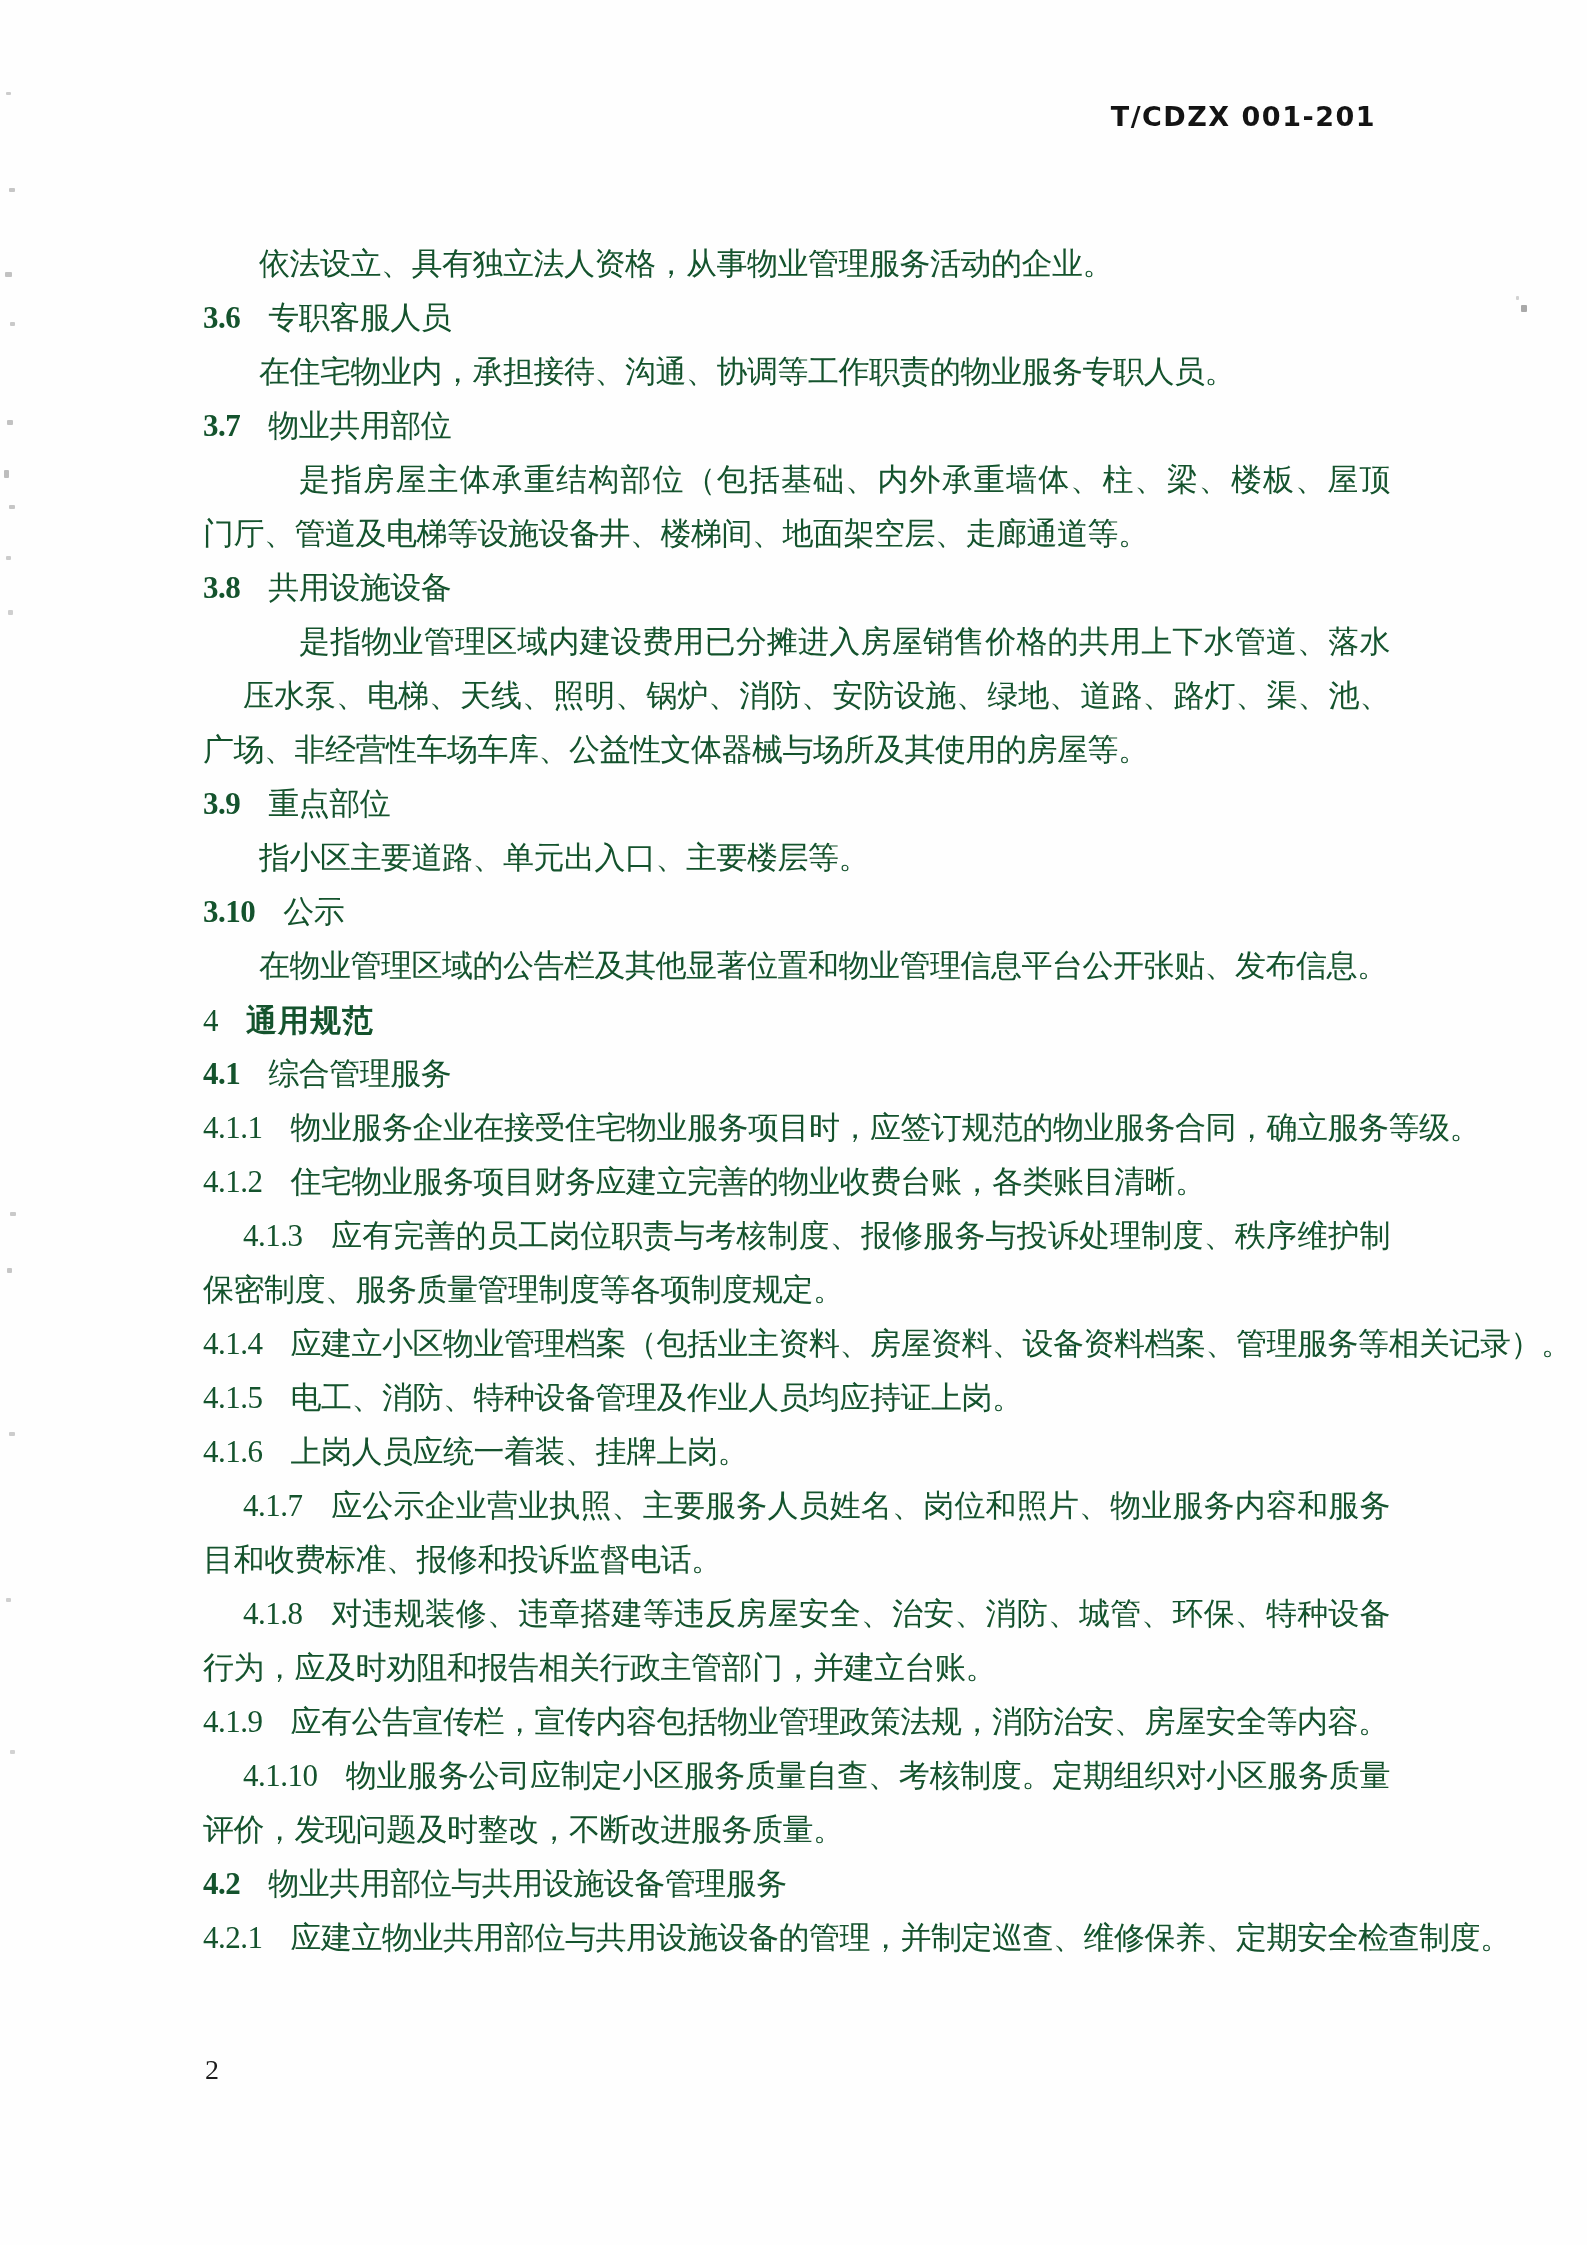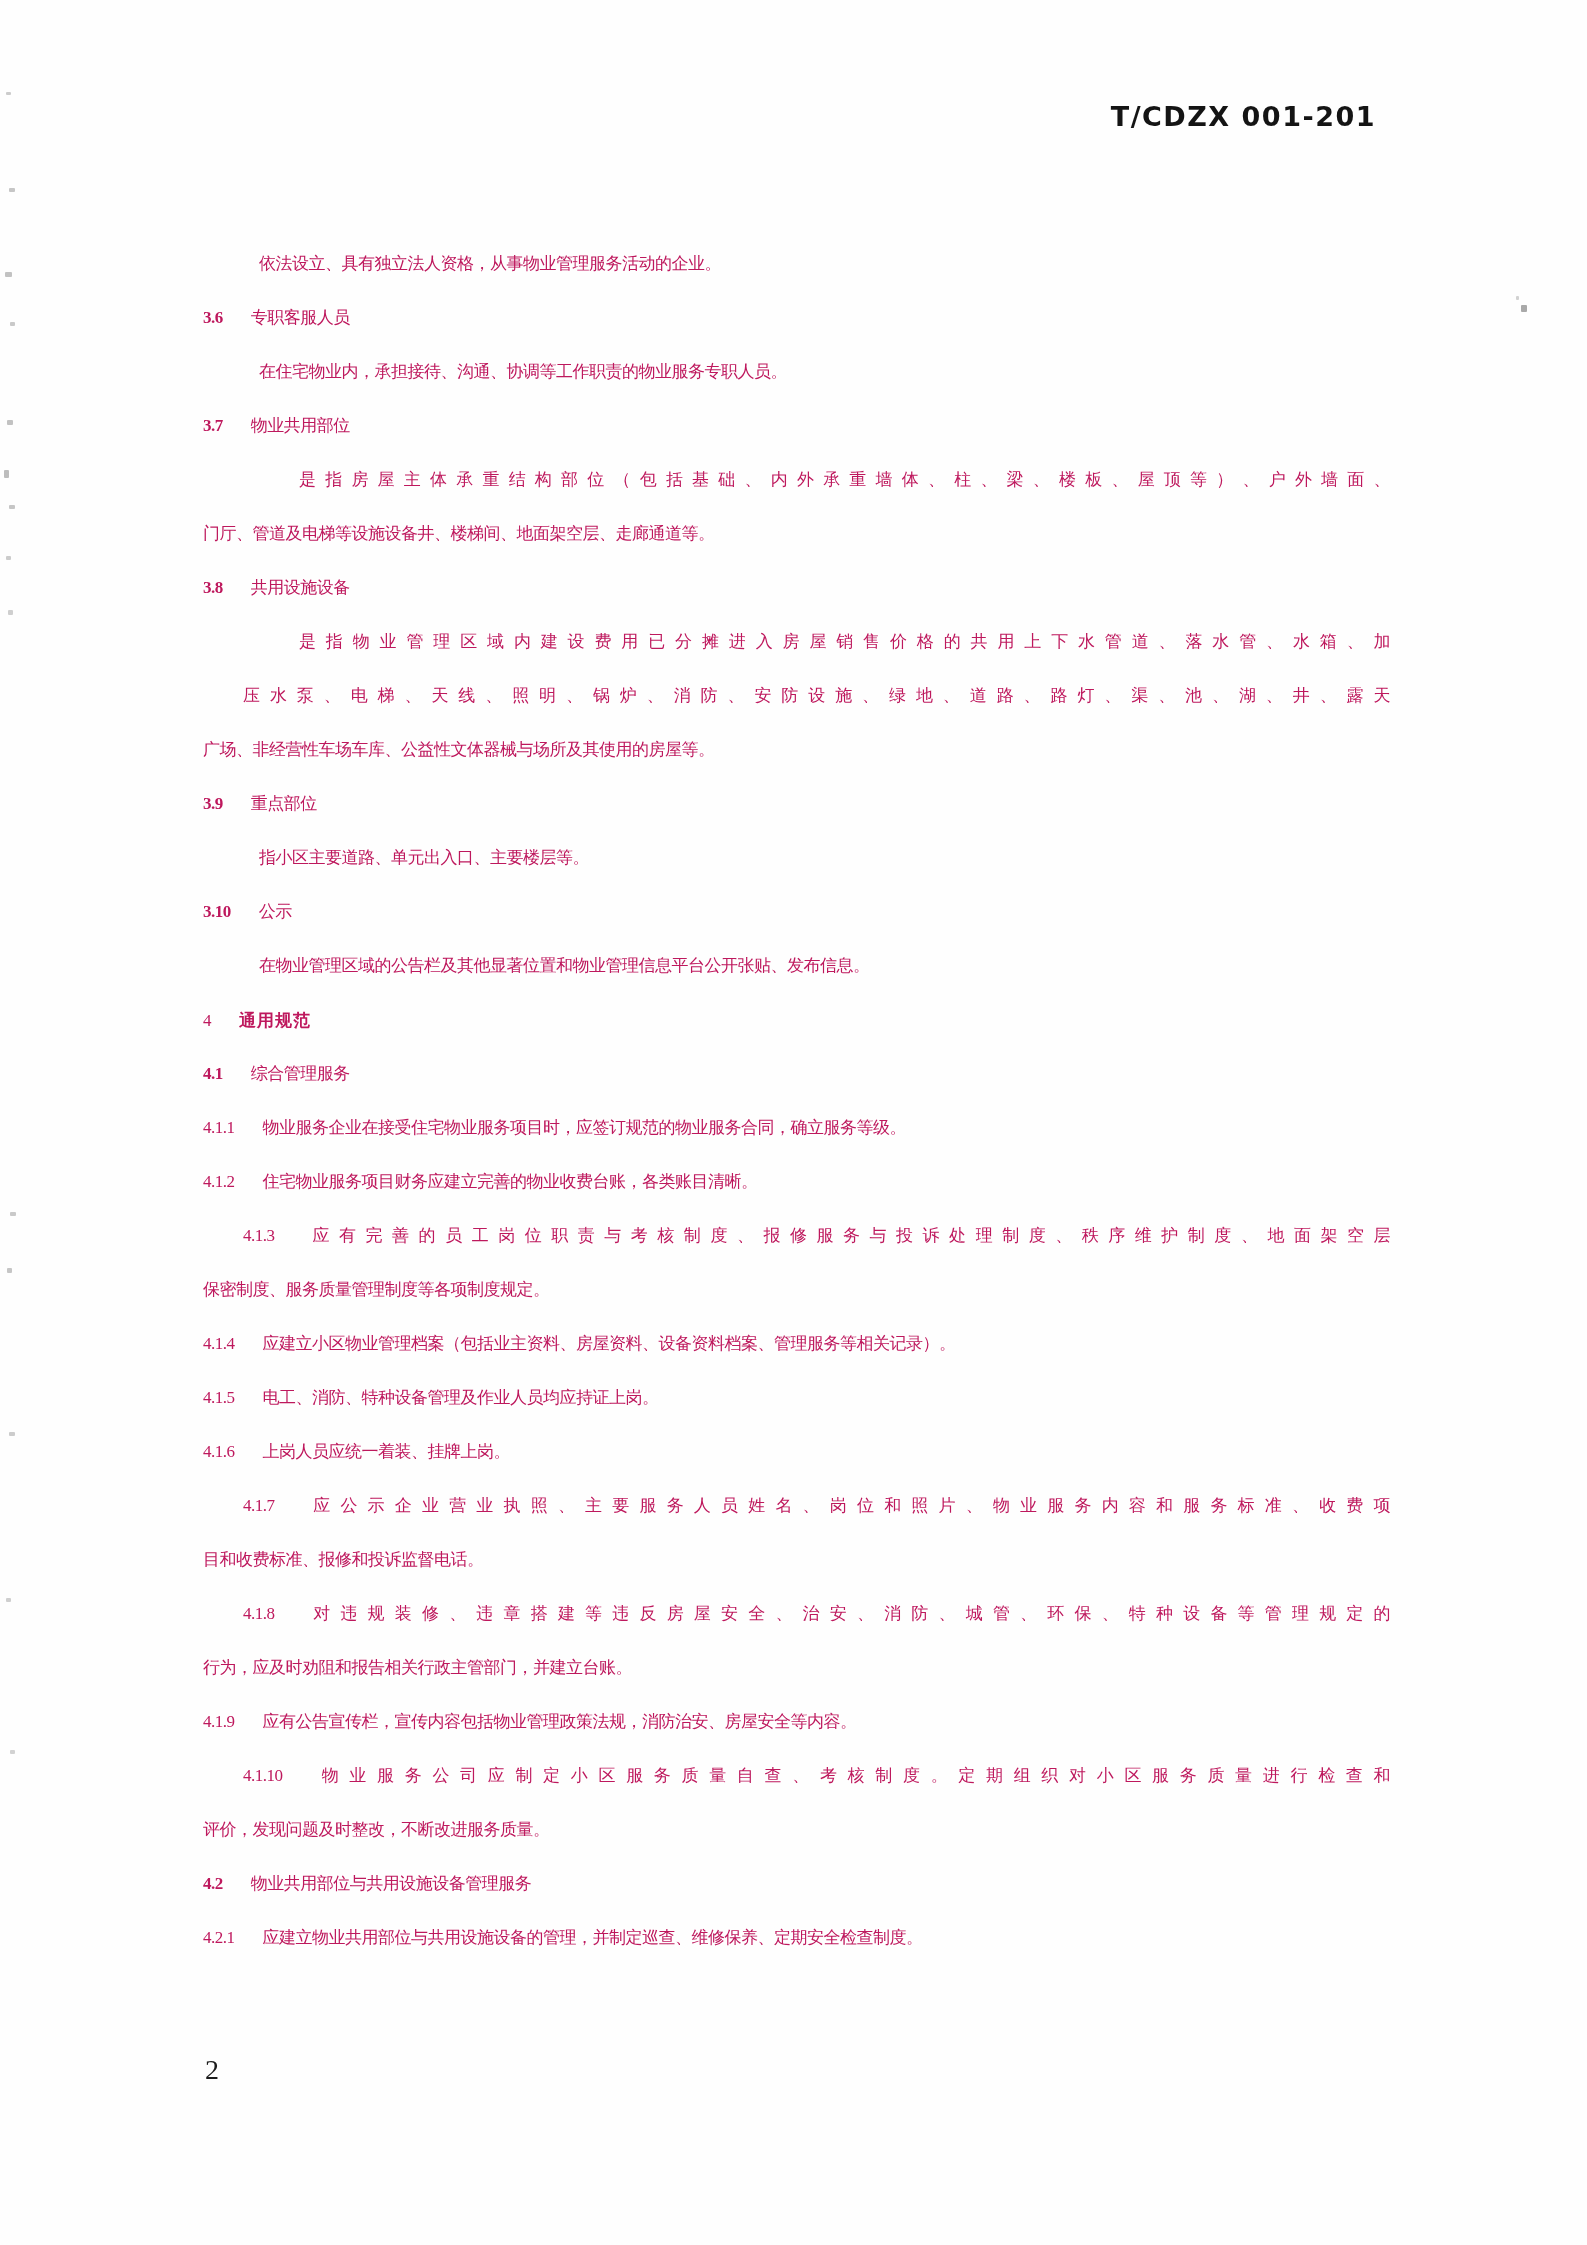--- a/index.html
+++ b/index.html
@@ -29,24 +29,24 @@
   .doc-body {
     position: absolute;
     left: 203px;
     top: 237px;
     width: 1187px;
   }
 
   .line {
     height: 54px;
     line-height: 54px;
-    font-size: 17px;
+    font-size: 31px;
     letter-spacing: -0.5px;
     white-space: nowrap;
-    color: #be185d;
+    color: #14532d;
   }
 
   .line.ind { text-indent: 56px; }
 
   .line.fill {
     white-space: normal;
     text-align: justify;
     text-align-last: justify;
     text-justify: inter-character;
     overflow: hidden;

